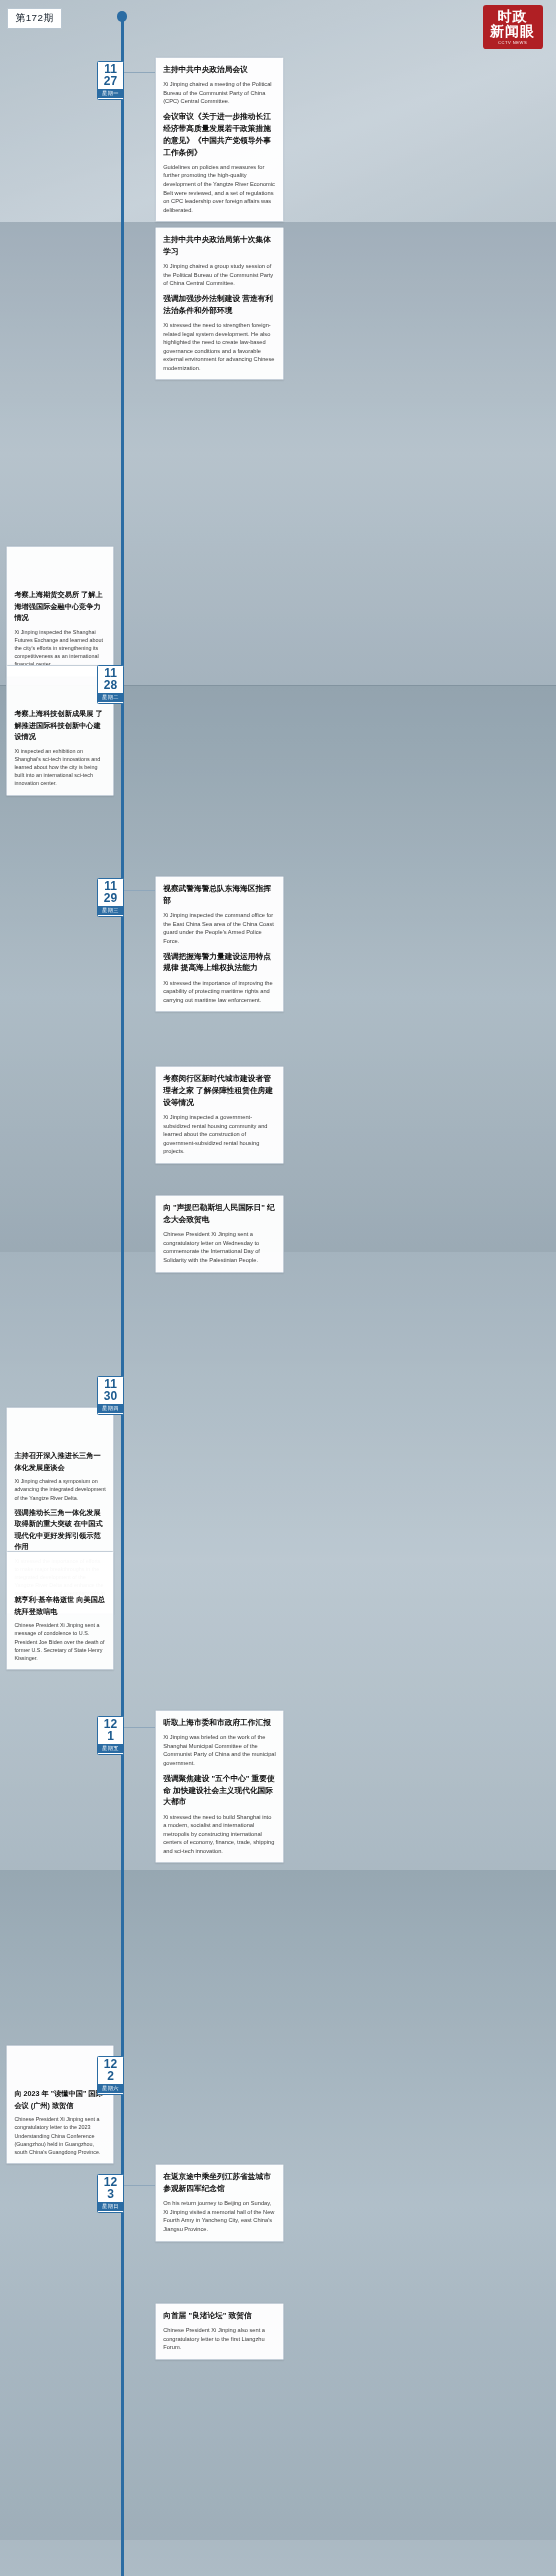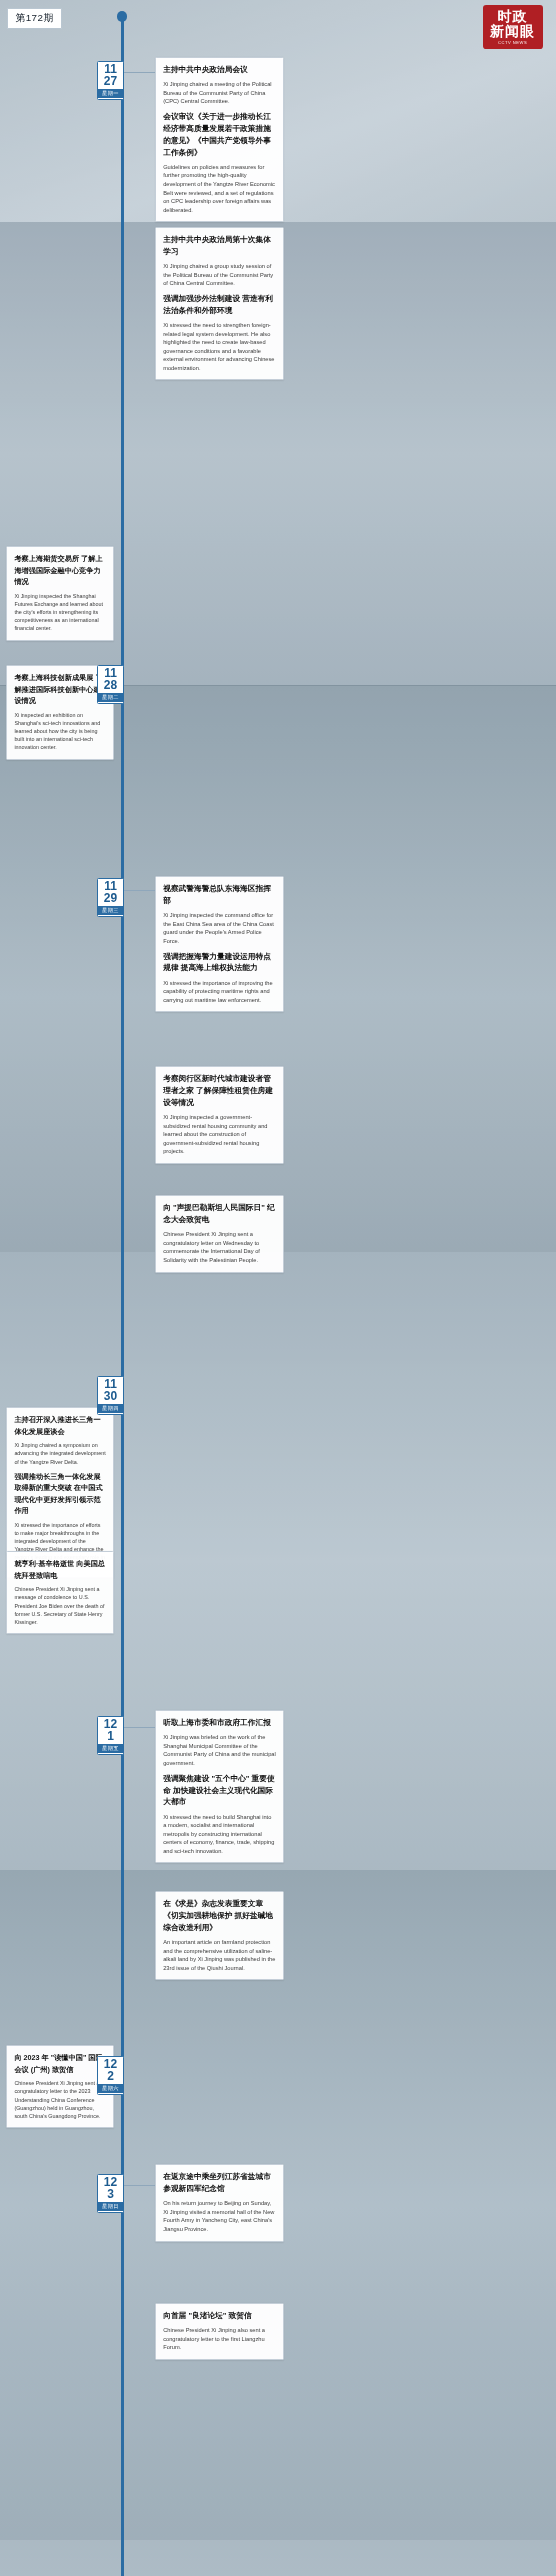--- a/index.html
+++ b/index.html
@@ -109,21 +109,21 @@
     line-height:1.55;
     font-weight:bold;
     color:#111;
   }
   .card p.en {
     margin:0;
     font-size:5.7px;
     line-height:1.5;
     color:#3b3b3b;
   }
-  .card.left h3 { font-size:7.2px; line-height:1.6; }
+  .card.left h3 { font-size:7.2px; line-height:1.6;margin-top:36px; }
   .card.left p.en { font-size:5.4px; }
   
   .connector {
     position:absolute;
     height:0.5px;
     background:#8fa7bb;
   }
 </style>
 </head>
 <body>
@@ -231,24 +231,20 @@
     <div class="w">星期五</div>
   </div>
   <div class="connector" style="top:1727px;left:124px;width:31px;"></div>
   <div class="card right" style="top:1710px;">
     <h3>听取上海市委和市政府工作汇报</h3>
     <p class="en">Xi Jinping was briefed on the work of the Shanghai Municipal Committee of the Communist Party of China and the municipal government.</p>
     <h3 style="margin-top:5.2px;">强调聚焦建设 "五个中心" 重要使命 加快建设社会主义现代化国际大都市</h3>
     <p class="en">Xi stressed the need to build Shanghai into a modern, socialist and international metropolis by constructing international centers of economy, finance, trade, shipping and sci-tech innovation.</p>
   </div>
 
-  <div class="card right" style="top:1891px;">
-    <h3>在《求是》杂志发表重要文章《切实加强耕地保护 抓好盐碱地综合改造利用》</h3>
-    <p class="en">An important article on farmland protection and the comprehensive utilization of saline-alkali land by Xi Jinping was published in the 23rd issue of the Qiushi Journal.</p>
-  </div>
 
   <div class="date-chip" style="top:2056px;">
     <div class="m">12</div>
     <div class="d">2</div>
     <div class="w">星期六</div>
   </div>
   <div class="connector" style="top:2067px;left:114px;width:9.3px;"></div>
   <div class="card left" style="top:2045px;">
     <h3>向 2023 年 "读懂中国" 国际会议 (广州) 致贺信</h3>
     <p class="en">Chinese President Xi Jinping sent a congratulatory letter to the 2023 Understanding China Conference (Guangzhou) held in Guangzhou, south China's Guangdong Province.</p>

